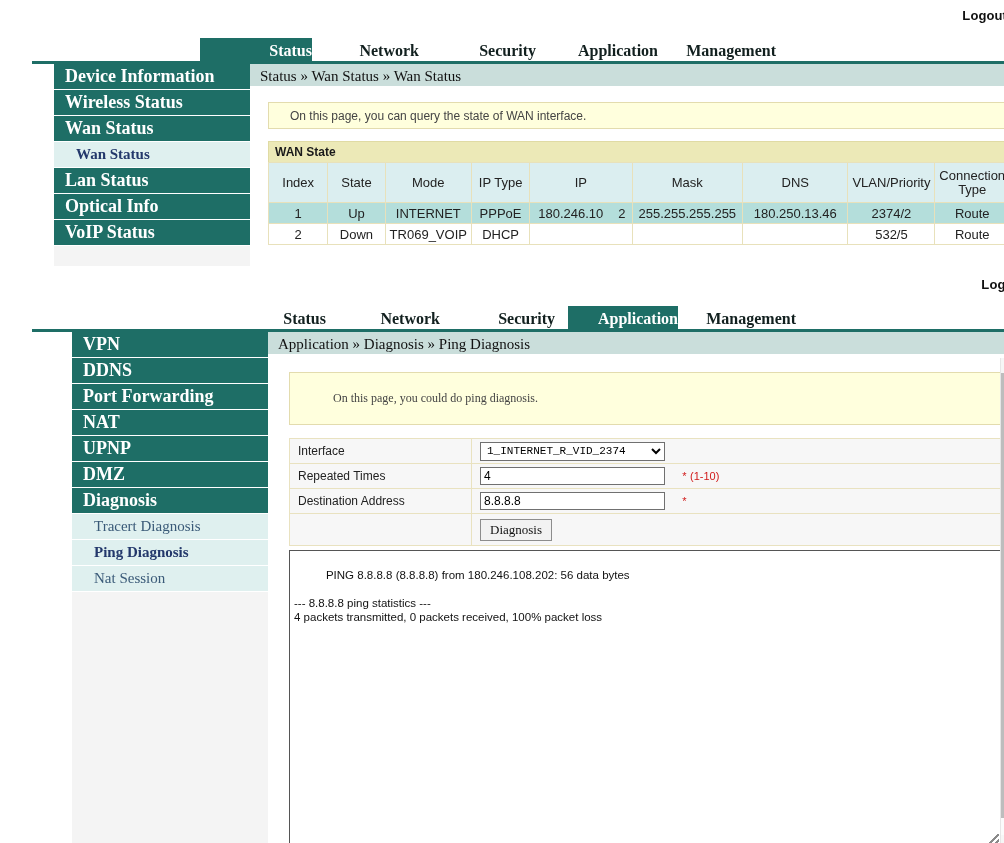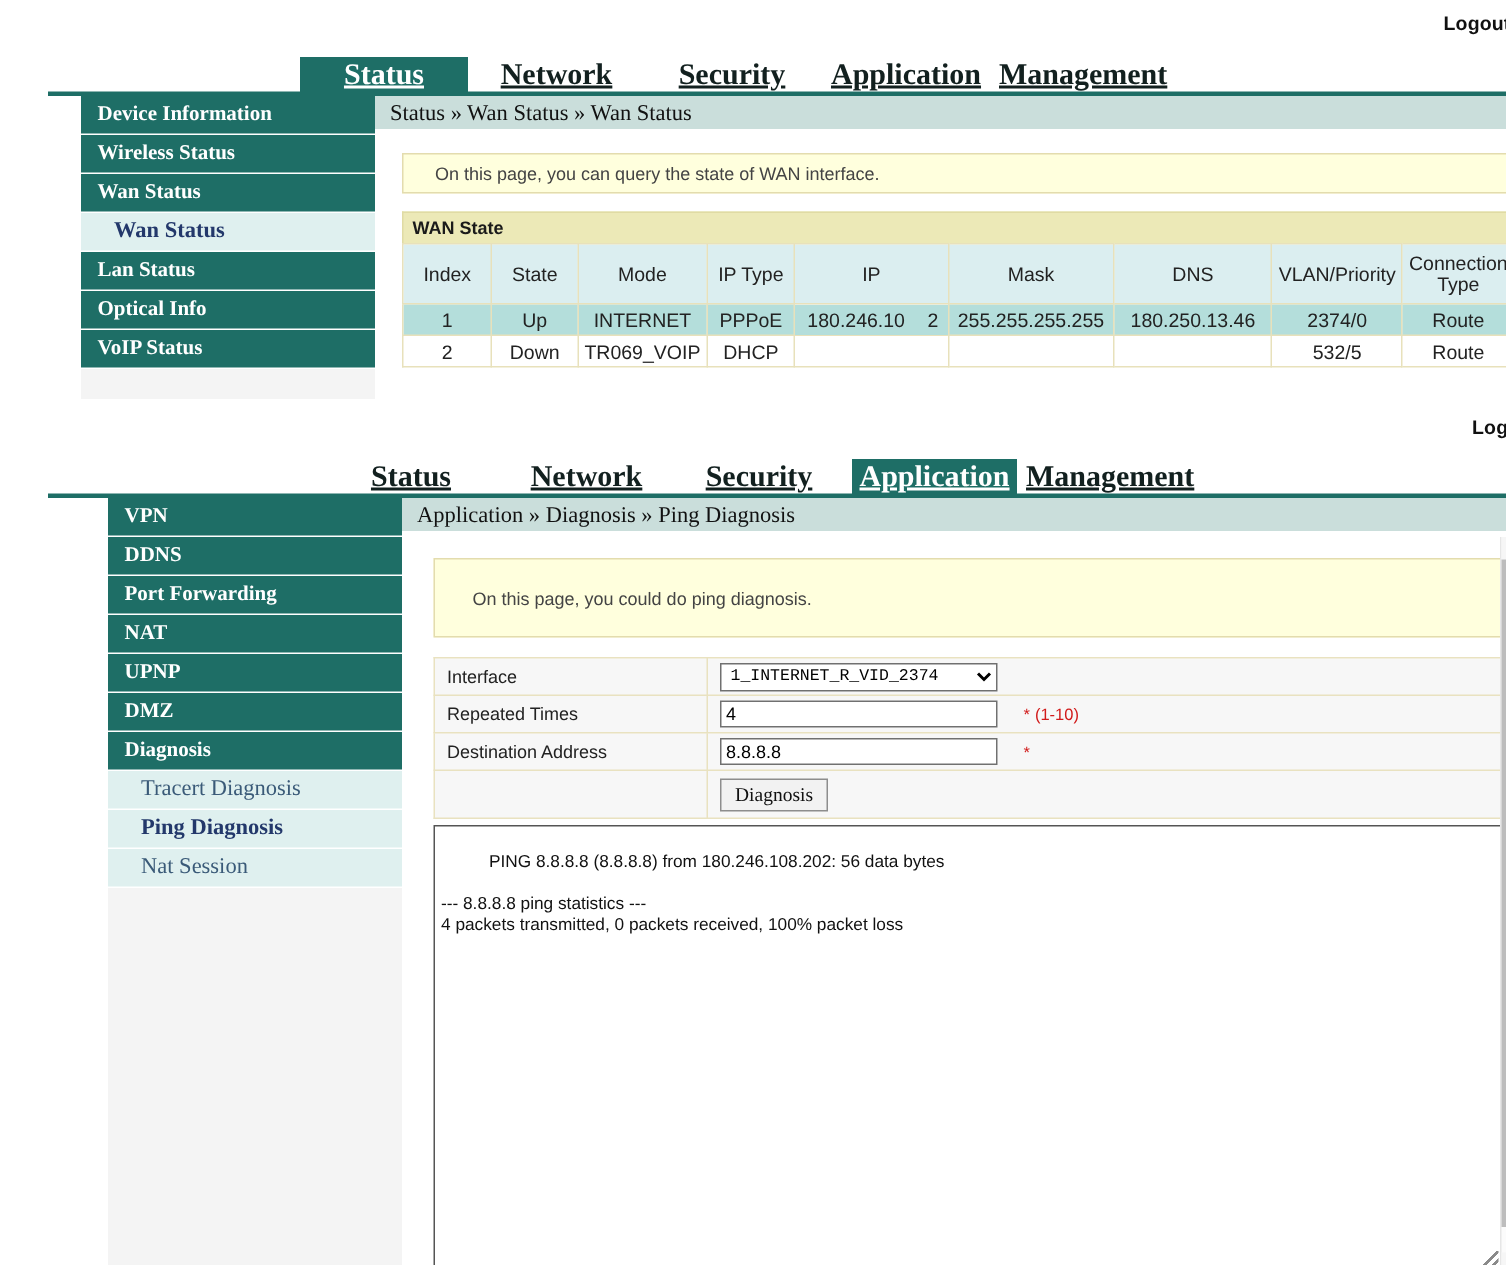--- a/index.html
+++ b/index.html
@@ -27,42 +27,41 @@
     position: relative;
     height: 26px;
     border-bottom: 3px solid #1e6e66;
     background: #ffffff;
   }
   .navbar .nav-inner { position: relative; height: 26px; }
   .nav-item {
     position: absolute; top: 0;
     height: 26px; line-height: 25px;
     font-family: "Liberation Serif", serif;
-    font-size: 20px; font-weight: bold;
+    font-size: 16px; font-weight: bold;
     color: #12201f;
-    text-align: center;
+    text-align: right;
     cursor: pointer;
     white-space: nowrap;
-    text-decoration: underline;
   }
   .nav-item.active { background: #1e6e66; color: #ffffff; }
 
   
   .frame { position: relative; }
 
   
   .sidebar {
     position: absolute; top: 0; width: 196px;
     background: #f4f4f4;
   }
   .side-item {
     height: 26px; line-height: 25px;
     background: #1e6e66; color: #ffffff;
     font-family: "Liberation Serif", serif;
-    font-size: 14px; font-weight: bold;
+    font-size: 18px; font-weight: bold;
     padding-left: 11px;
     border-bottom: 1px solid #ffffff;
     cursor: pointer; white-space: nowrap;
   }
   .side-sub {
     height: 26px; line-height: 25px;
     background: #dff0ef; color: #3a5a78;
     font-family: "Liberation Serif", serif;
     font-size: 15px;
     padding-left: 22px;
@@ -227,21 +226,21 @@
               <td>1</td>
               <td>Up</td>
               <td>INTERNET</td>
               <td>PPPoE</td>
               <td style="text-align:left;padding-left:8px;position:relative;">
                 <span>180.246.10</span>
                 <span style="position:absolute;right:6px;">2</span>
               </td>
               <td>255.255.255.255</td>
               <td>180.250.13.46</td>
-              <td>2374/0</td>
+              <td>2374/2</td>
               <td>Route</td>
             </tr>
             <tr class="r-even">
               <td>2</td>
               <td>Down</td>
               <td>TR069_VOIP</td>
               <td>DHCP</td>
               <td></td>
               <td></td>
               <td></td>
@@ -284,21 +283,21 @@
       <div class="side-sub">Tracert Diagnosis</div>
       <div class="side-sub active">Ping Diagnosis</div>
       <div class="side-sub">Nat Session</div>
       <div class="side-tail" style="height:248px;"></div>
     </div>
 
     <div class="content" style="left:236px;top:0;width:750px;">
       <div class="breadcrumb">Application » Diagnosis » Ping Diagnosis</div>
 
       <div class="panel" style="padding:18px 17px 0 21px;">
-        <div class="infobox" style="height:53px;padding-left:25px;">On this page, you could do ping diagnosis.</div>
+        <div class="infobox" style="height:53px;padding-left:43px;font-family:Liberation Serif, serif;">On this page, you could do ping diagnosis.</div>
 
         <div style="height:13px;"></div>
 
         <table class="form">
           <tbody>
               <tr>
             <td class="lbl">Interface</td>
             <td>
               <select class="sel">
                 <option>1_INTERNET_R_VID_2374</option>

